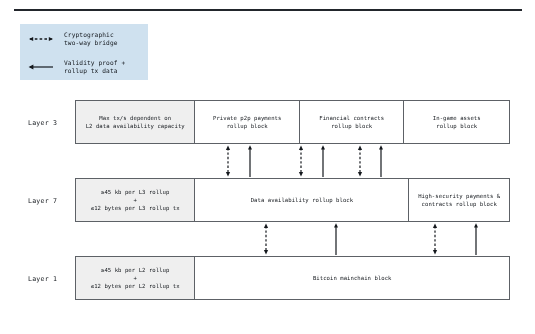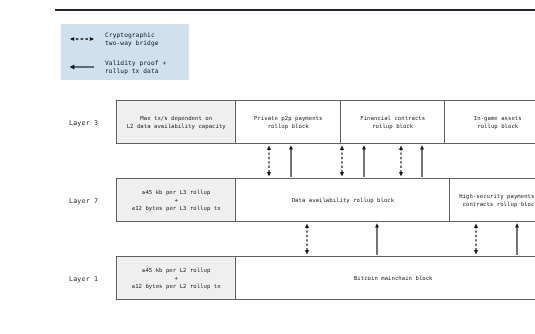--- a/index.html
+++ b/index.html
@@ -4,21 +4,21 @@
 <style>
   html,body{margin:0;padding:0;}
   body{
     width:535px;height:334px;
     background:#ffffff;
     font-family:"DejaVu Sans Mono","Liberation Mono",monospace;
     color:#1b1f24;
     overflow:hidden;
     position:relative;
   }
-  #canvas{position:absolute;left:0;top:0;width:477px;height:334px;margin-left:41px;}
+  #canvas{position:absolute;left:0;top:0;width:477px;height:334px;}
 
   .top-rule{
     position:absolute;left:14px;top:9px;width:508px;height:2px;
     background:#22262c;
   }
 
   
   .legend{
     position:absolute;left:20px;top:24px;width:128px;height:56px;
     background:#cfe1ef;

